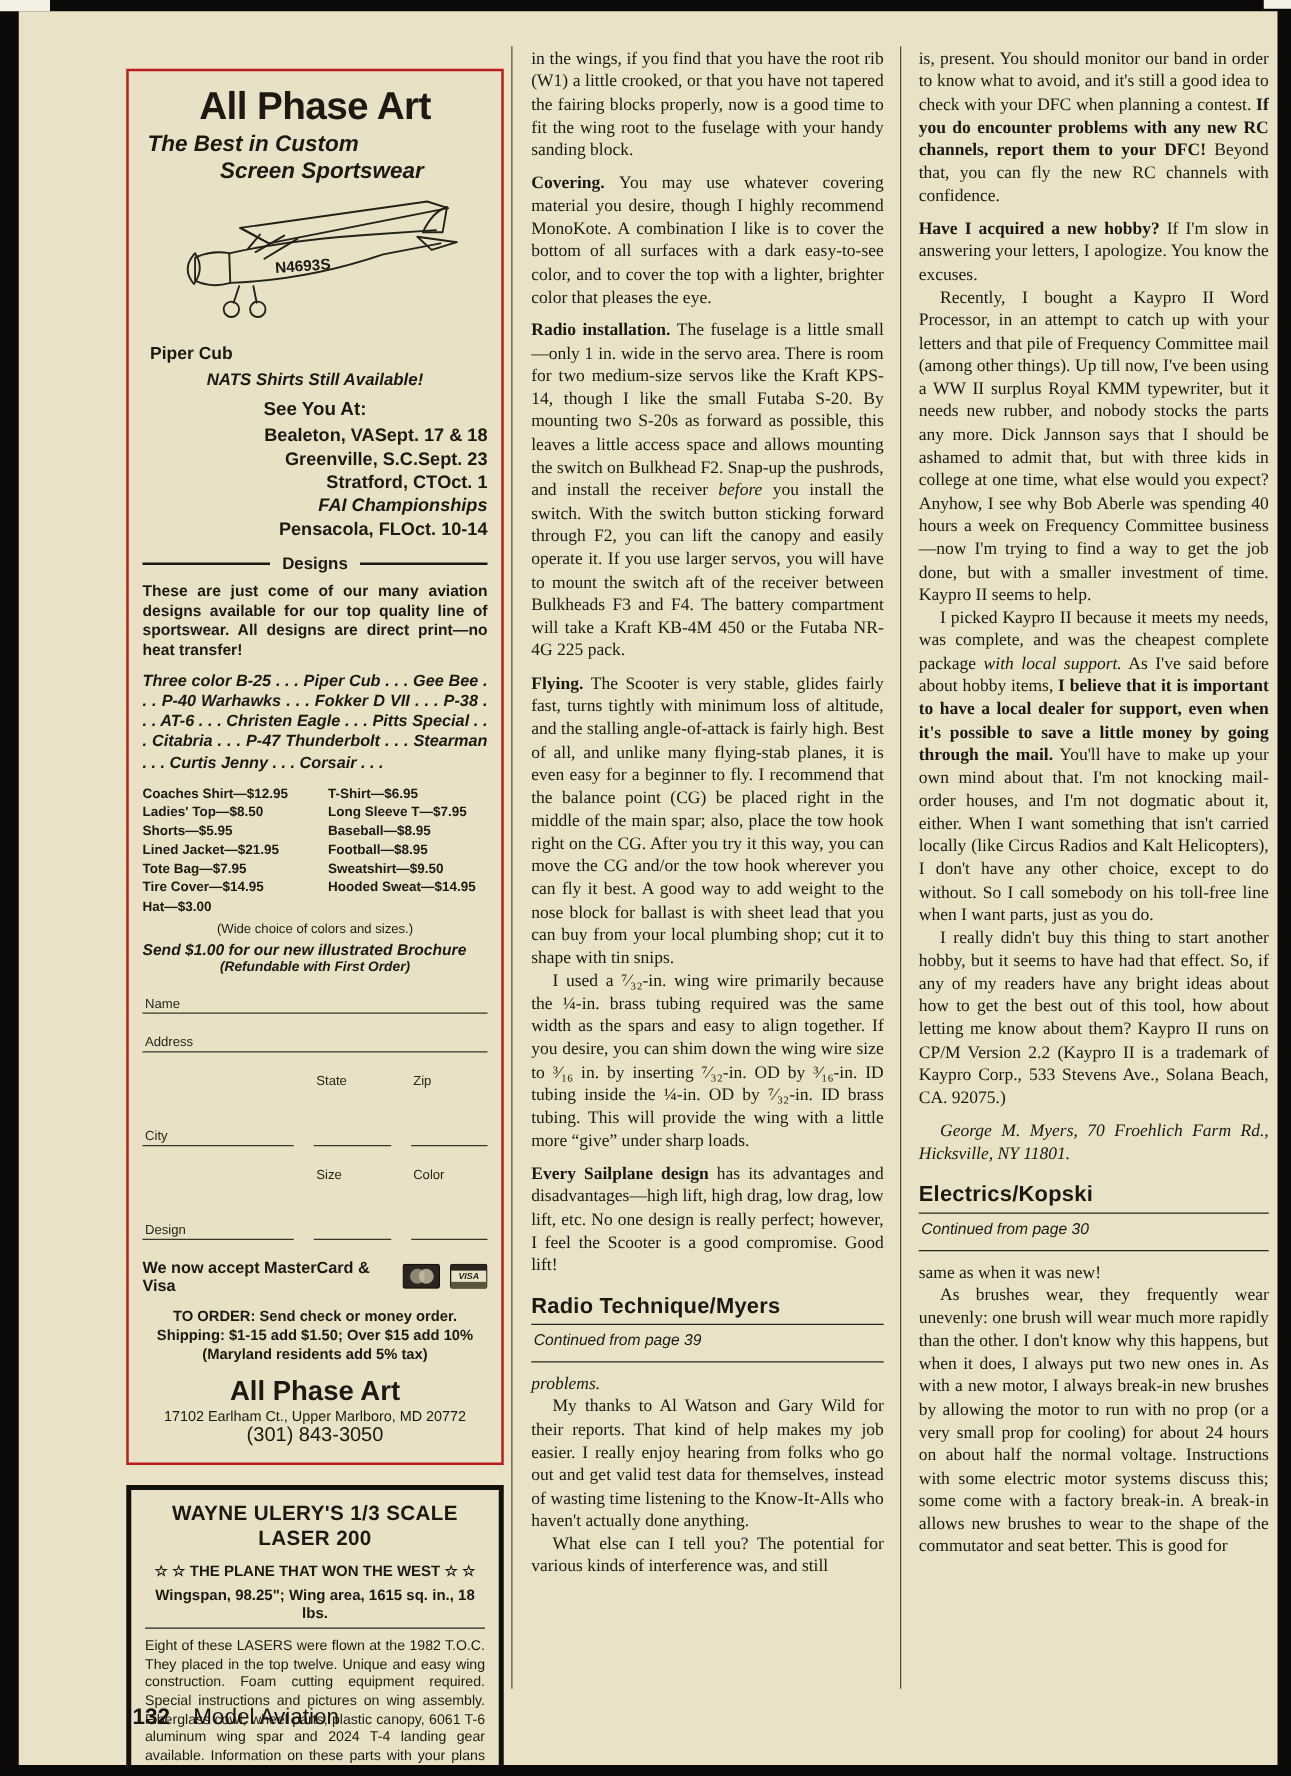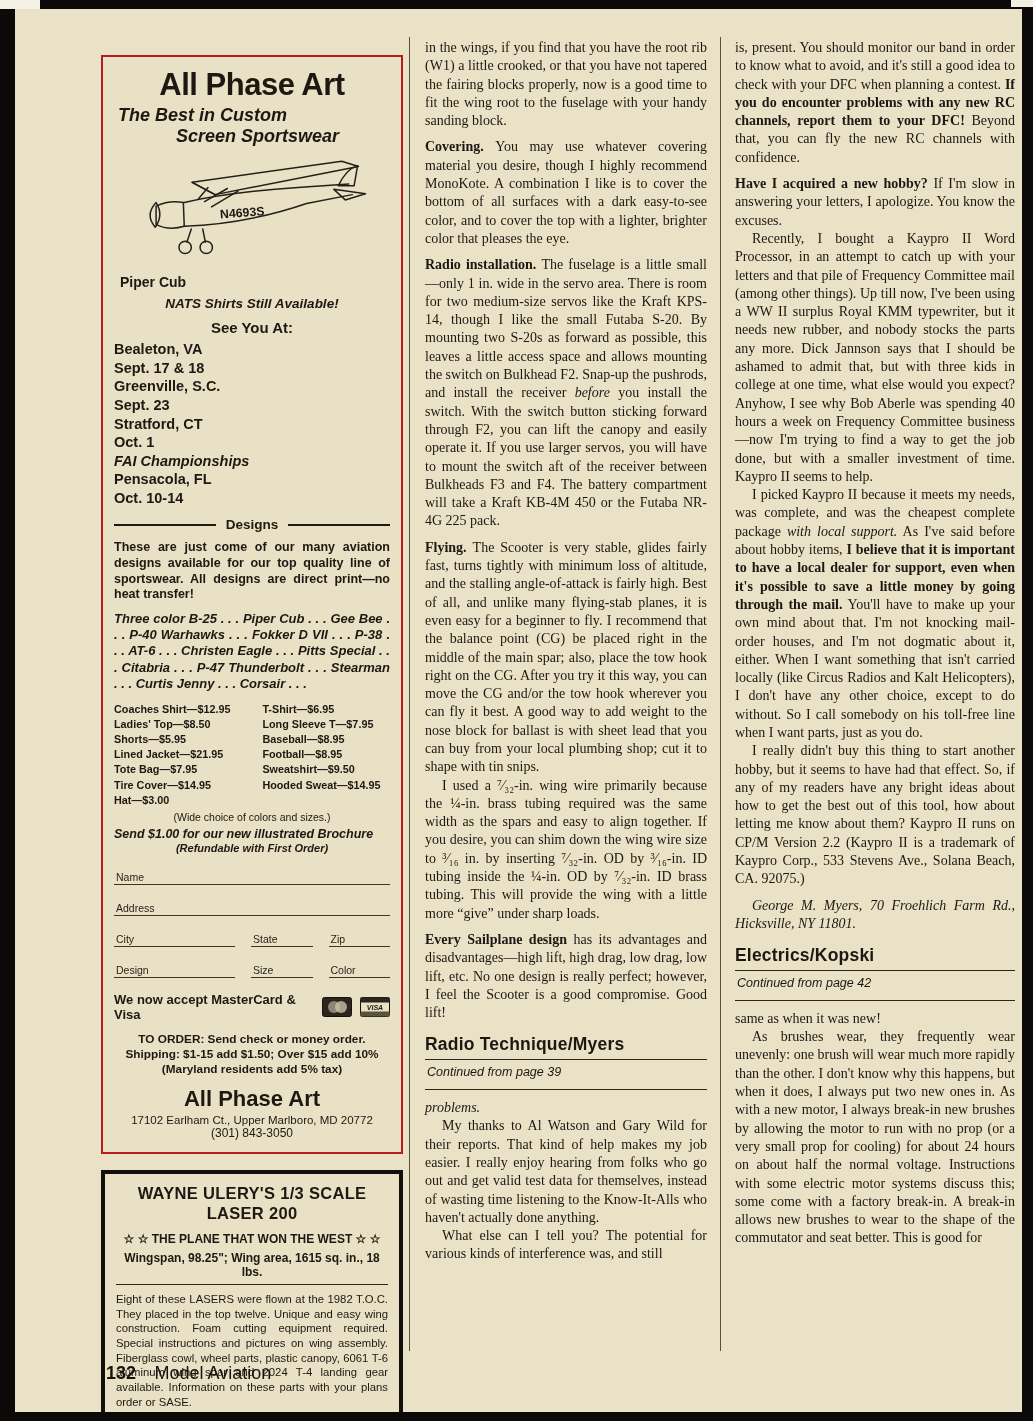--- a/index.html
+++ b/index.html
@@ -19,44 +19,44 @@
   .ap-title { font-size:31px; font-weight:bold; text-align:center; letter-spacing:-0.5px; }
   .ap-sub { font-size:18px; font-weight:bold; font-style:italic; line-height:1.15; }
   .ap-sub1 { padding-left:4px; margin-top:2px; }
   .ap-sub2 { padding-left:62px; }
   .ap-plane { margin-top:2px; }
   .ap-plane svg { width:100%; height:132px; display:block; }
   .ap-plane-cap { font-weight:bold; font-size:14px; margin:-6px 0 2px 6px; }
   .ap-nats { font-weight:bold; font-style:italic; font-size:13.5px; text-align:center; margin-top:6px; }
   .ap-seeyou { font-weight:bold; font-size:15px; text-align:center; margin-top:8px; }
   .ap-events { margin-top:4px; font-weight:bold; font-size:14.5px; line-height:1.28; }
-  .kv-row { display:flex; justify-content:flex-start;flex-direction:column; }
+  .kv-row { display:flex; justify-content:flex-end; }
   .kv-row.it { font-style:italic; }
   .ap-designs-hd { display:flex; align-items:center; gap:10px; margin-top:10px; }
   .ap-designs-hd .hrule { flex:1; border-top:2px solid #1d1812; }
   .ap-designs-label { font-weight:bold; font-size:13.5px; }
   .ap-intro { font-weight:bold; font-size:12.5px; text-align:justify; line-height:1.25; margin-top:8px; }
   .ap-list { font-weight:bold; font-style:italic; font-size:13px; text-align:justify; line-height:1.25; margin-top:8px; }
   .ap-prices { display:flex; gap:8px; margin-top:10px; font-weight:bold; font-size:10.8px; line-height:1.4; }
   .ap-price-col { flex:1.1; }
   .ap-price-col + .ap-price-col { flex:1; }
   .ap-sizes { font-size:10.5px; text-align:center; margin-top:3px; }
   .ap-brochure { font-weight:bold; font-style:italic; font-size:12.5px; margin-top:4px; }
   .ap-refund { font-weight:bold; font-style:italic; font-size:11px; text-align:center; margin-top:1px; }
   .ap-form { margin-top:2px; font-size:10.5px; color:#2a241c; }
   .ap-form-row { display:flex; gap:16px; margin-top:17px; }
   .ap-field { flex:1; border-bottom:1px solid #3a342a; padding:0 0 1px 2px; }
-  .ap-field.w2 { flex:2; }
+  .ap-field.w2 { flex:2;margin-top:44px; }
   .ap-cards { display:flex; align-items:center; gap:8px; margin-top:14px; }
   .ap-cards-text { font-weight:bold; font-size:13px; flex:1; }
   .card-icon { display:inline-block; }
   .ap-order { font-weight:bold; font-size:11.8px; text-align:center; line-height:1.3; margin-top:10px; }
   .ap-company { font-weight:bold; font-size:22px; text-align:center; margin-top:8px; }
   .ap-addr { font-size:11.5px; text-align:center; margin-top:2px; }
-  .ap-phone { font-size:12px; text-align:center; }
+  .ap-phone { font-size:16px; text-align:center; }
 
   .ad-wayne { border:4px solid #12100c; margin-top:16px; padding:9px 11px 10px; background:#e9e1c5; }
   .wu-title { text-align:center; font-weight:bold; font-size:16.5px; line-height:1.25; letter-spacing:.3px; }
   .wu-stars { text-align:center; font-weight:bold; font-size:12px; margin-top:8px; }
   .wu-specs { text-align:center; font-weight:bold; font-size:12px; margin-top:5px; padding-bottom:5px; border-bottom:1px solid #2c2720; }
   .wu-body { font-size:11.3px; line-height:1.3; text-align:justify; margin-top:7px; }
   .wu-price { font-size:11.3px; text-align:center; margin-top:7px; }
   .wu-postage { font-size:15px; font-style:italic; text-align:left; margin-top:1px; }
   .wu-contact { text-align:center; margin-top:8px; font-weight:bold; font-size:12px; line-height:1.35; }
   .wu-contact .wu-name { font-size:14.5px; }
@@ -265,21 +265,21 @@
             <p class="para"><span>is, present. You should monitor our band in order to know what to avoid, and it's still a good idea to check with your DFC when planning a contest. </span><span class="bd">If you do encounter problems with any new RC channels, report them to your DFC!</span><span> Beyond that, you can fly the new RC channels with confidence.</span></p>
             <p class="para gap"><span class="bd">Have I acquired a new hobby?</span><span> If I'm slow in answering your letters, I apologize. You know the excuses.</span></p>
             <p class="para indent"><span>Recently, I bought a Kaypro II Word Processor, in an attempt to catch up with your letters and that pile of Frequency Committee mail (among other things). Up till now, I've been using a WW II surplus Royal KMM typewriter, but it needs new rubber, and nobody stocks the parts any more. Dick Jannson says that I should be ashamed to admit that, but with three kids in college at one time, what else would you expect? Anyhow, I see why Bob Aberle was spending 40 hours a week on Frequency Committee business—now I'm trying to find a way to get the job done, but with a smaller investment of time. Kaypro II seems to help.</span></p>
             <p class="para indent"><span>I picked Kaypro II because it meets my needs, was complete, and was the cheapest complete package </span><span class="it">with local support.</span><span> As I've said before about hobby items, </span><span class="bd">I believe that it is important to have a local dealer for support, even when it's possible to save a little money by going through the mail.</span><span> You'll have to make up your own mind about that. I'm not knocking mail-order houses, and I'm not dogmatic about it, either. When I want something that isn't carried locally (like Circus Radios and Kalt Helicopters), I don't have any other choice, except to do without. So I call somebody on his toll-free line when I want parts, just as you do.</span></p>
             <p class="para indent"><span>I really didn't buy this thing to start another hobby, but it seems to have had that effect. So, if any of my readers have any bright ideas about how to get the best out of this tool, how about letting me know about them? Kaypro II runs on CP/M Version 2.2 (Kaypro II is a trademark of Kaypro Corp., 533 Stevens Ave., Solana Beach, CA. 92075.)</span></p>
             <p class="para indent gap it"><span>George M. Myers, 70 Froehlich Farm Rd., Hicksville, NY 11801.</span></p>
           </div>
         <div class="section-head">
           <div class="section-title">Electrics/Kopski</div>
           <div class="section-rule"></div>
-          <div class="section-cont">Continued from page 42</div>
+          <div class="section-cont">Continued from page 30</div>
           <div class="section-rule"></div>
         </div>
         <div>
             <p class="para"><span>same as when it was new!</span></p>
             <p class="para indent"><span>As brushes wear, they frequently wear unevenly: one brush will wear much more rapidly than the other. I don't know why this happens, but when it does, I always put two new ones in. As with a new motor, I always break-in new brushes by allowing the motor to run with no prop (or a very small prop for cooling) for about 24 hours on about half the normal voltage. Instructions with some electric motor systems discuss this; some come with a factory break-in. A break-in allows new brushes to wear to the shape of the commutator and seat better. This is good for</span></p>
           </div>
       </div>
 
     </div>
 

